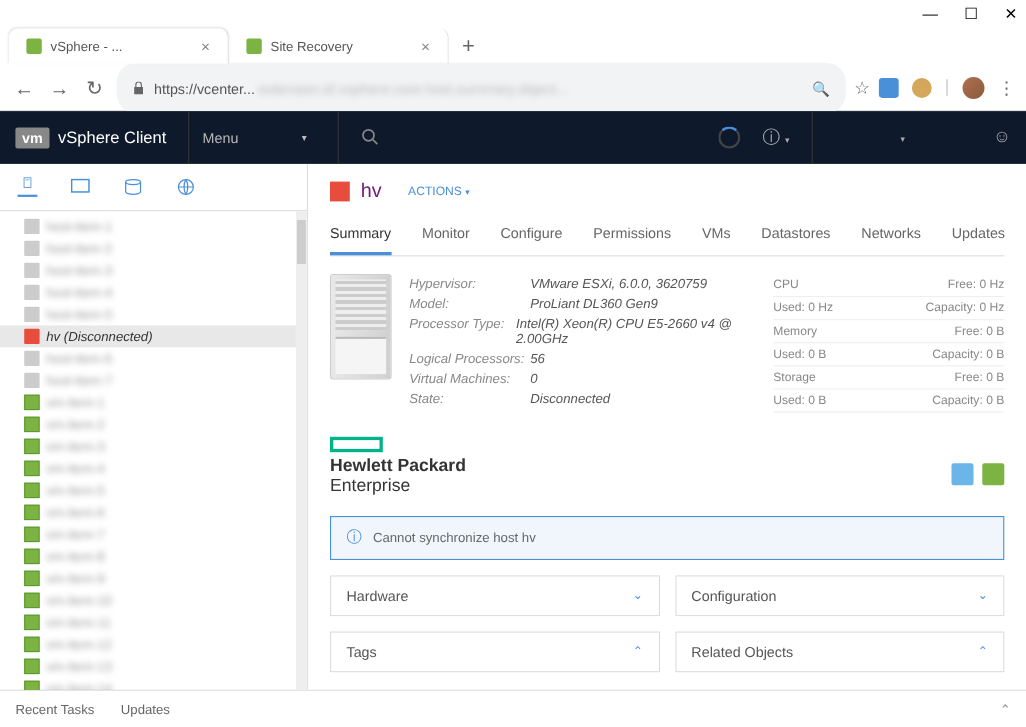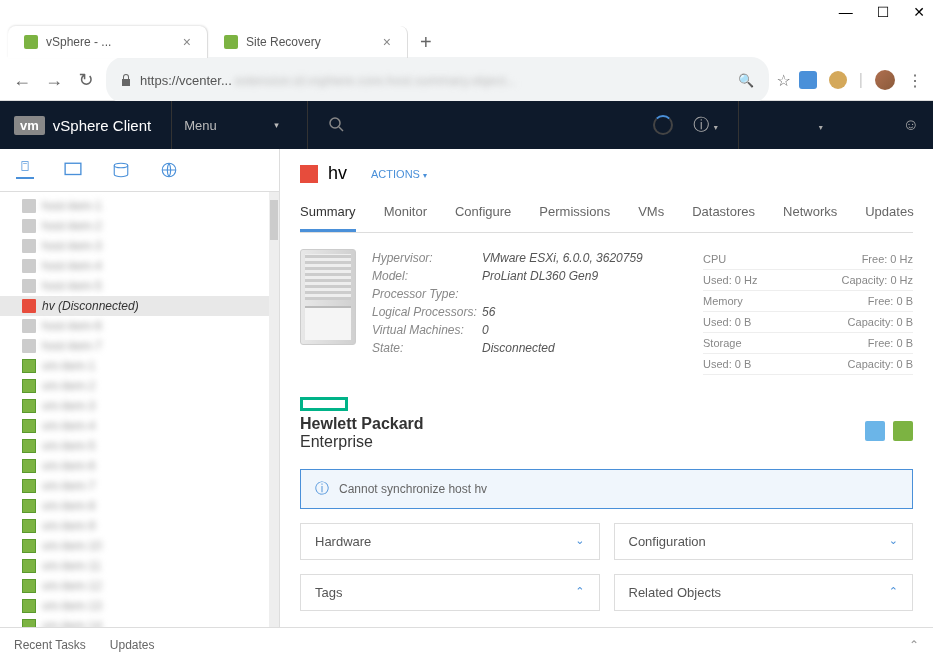--- a/index.html
+++ b/index.html
@@ -48,21 +48,21 @@
 .tree-icon.host-dis { background: #e74c3c; border-radius: 1px; }
 .tree-icon.vm { background: #7cb342; border: 1px solid #5a9a2e; }
 .tree-label { filter: blur(3px); color: #999; }
 .tree-item.selected .tree-label { filter: none; color: #333; font-style: italic; }
 .scroll-ind { width: 10px; background: #eee; }
 
 
 .detail { flex: 1; overflow-y: auto; padding: 0 20px 20px 20px; }
 .detail-header { display: flex; align-items: center; padding: 14px 0; }
 .host-icon-big { width: 18px; height: 18px; background: #e74c3c; margin-right: 10px; }
-.detail-title { font-size: 18px; color: #000000; margin-right: 24px; }
+.detail-title { font-size: 18px; color: #701a75; margin-right: 24px; }
 .actions-link { color: #4a90d9; font-size: 11px; }
 
 .detail-tabs { display: flex; gap: 28px; border-bottom: 1px solid #ddd; font-size: 13px; color: #666; padding-bottom: 0; }
 .detail-tab { padding: 6px 0 10px 0; cursor: pointer; }
 .detail-tab.active { color: #333; border-bottom: 3px solid #4a90d9; }
 
 .summary-top { display: flex; padding: 16px 0; gap: 16px; }
 .host-image { width: 56px; height: 96px; background: linear-gradient(90deg, #e8e8e8, #d0d0d0); border: 1px solid #ccc; border-radius: 3px; position: relative; }
 .host-image::before { content:''; position:absolute; top:4px; left:4px; right:4px; height:46px; background: repeating-linear-gradient(0deg,#ccc,#ccc 3px,#eee 3px,#eee 6px);}
 .host-image::after { content:''; position:absolute; bottom:4px; left:4px; right:4px; top:56px; background:#f5f5f5; border-top: 2px solid #bbb;}
@@ -300,20 +300,21 @@
           <div class="info-row">
             <span class="info-key">Hypervisor:</span>
             <span class="info-val">VMware ESXi, 6.0.0, 3620759</span>
           </div>
           <div class="info-row">
             <span class="info-key">Model:</span>
             <span class="info-val">ProLiant DL360 Gen9</span>
           </div>
           <div class="info-row">
             <span class="info-key">Processor Type:</span>
+            <span class="info-val">Intel(R) Xeon(R) CPU E5-2660 v4 @ 2.00GHz</span>
           </div>
           <div class="info-row">
             <span class="info-key">Logical Processors:</span>
             <span class="info-val">56</span>
           </div>
           <div class="info-row">
             <span class="info-key">Virtual Machines:</span>
             <span class="info-val">0</span>
           </div>
           <div class="info-row">

